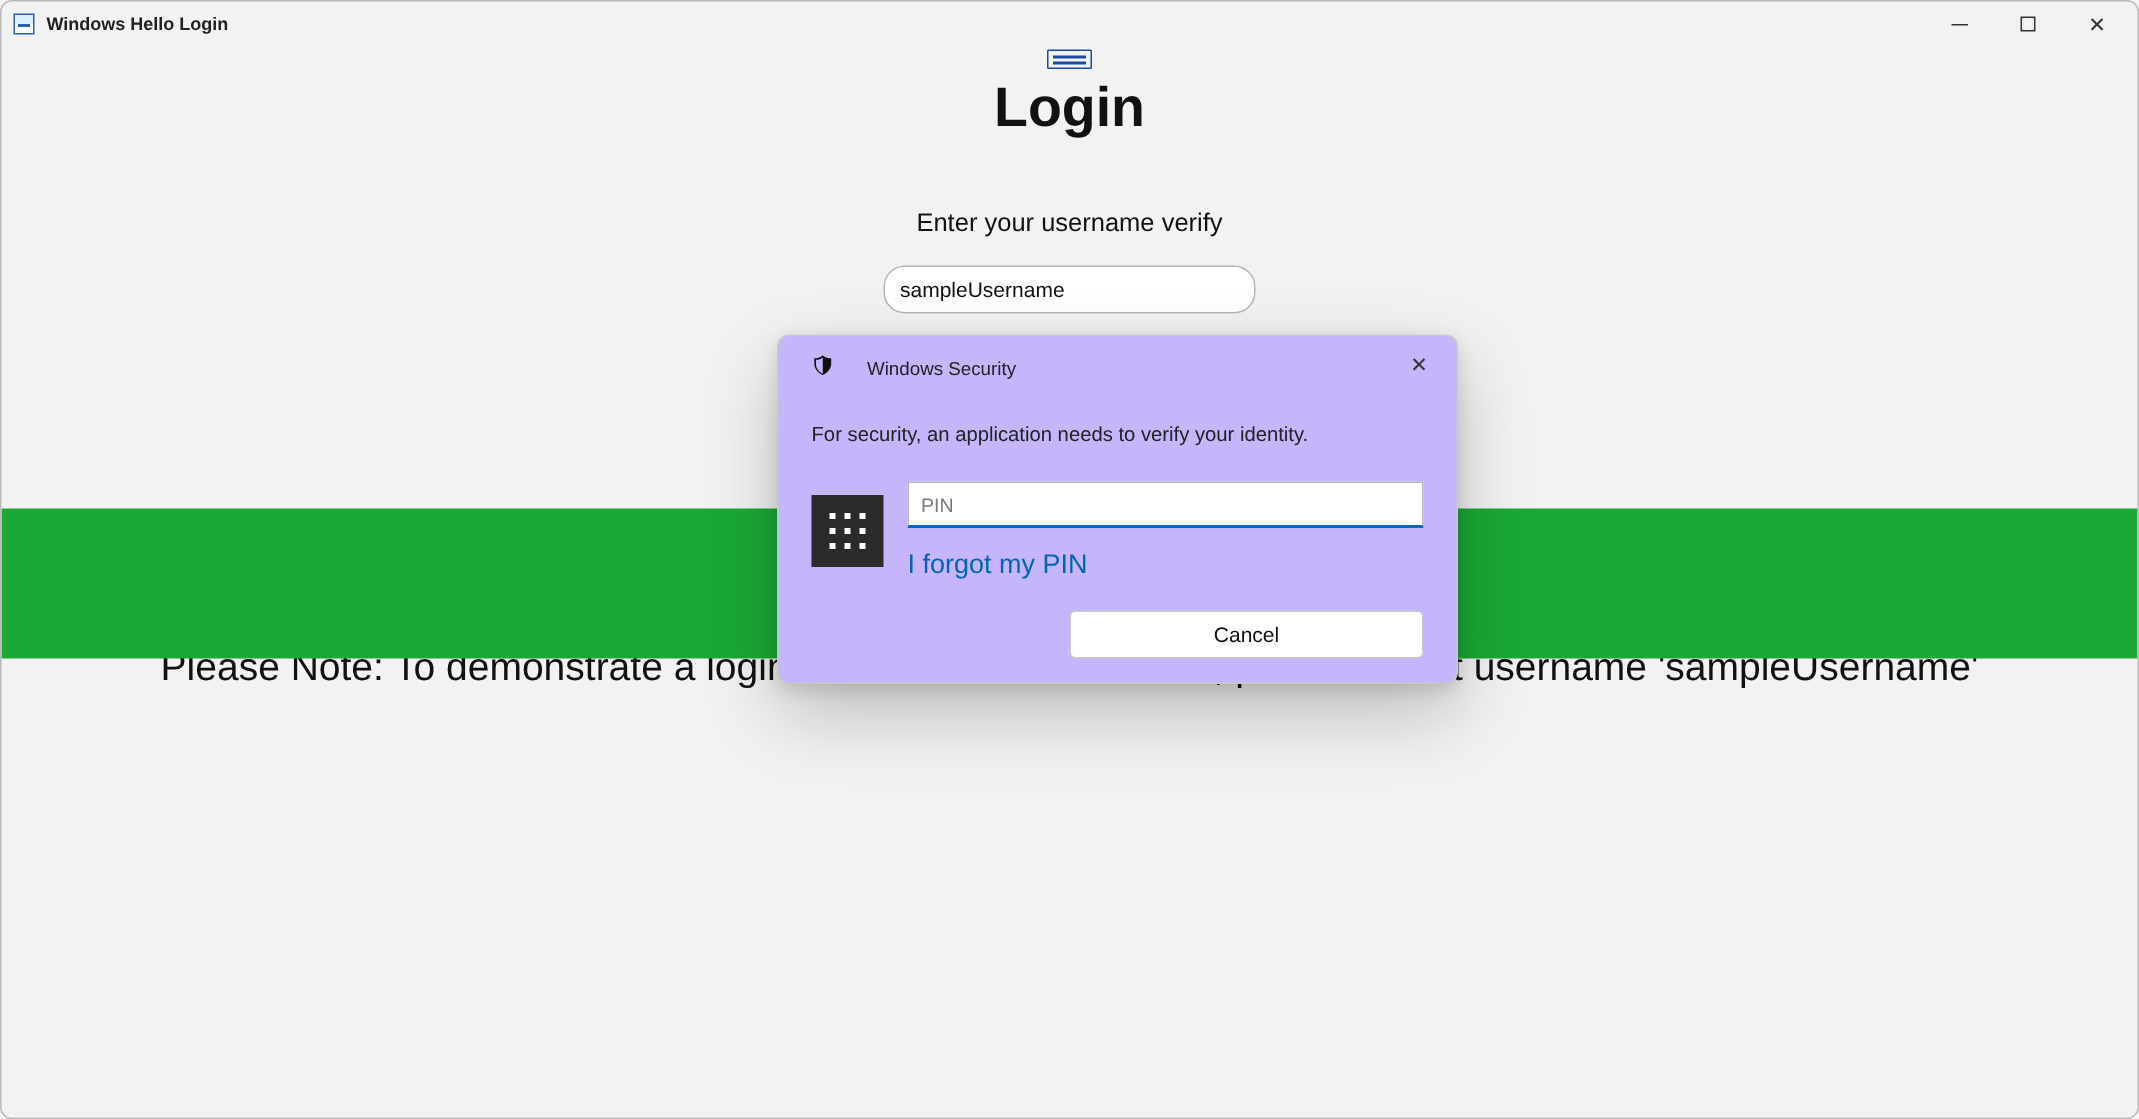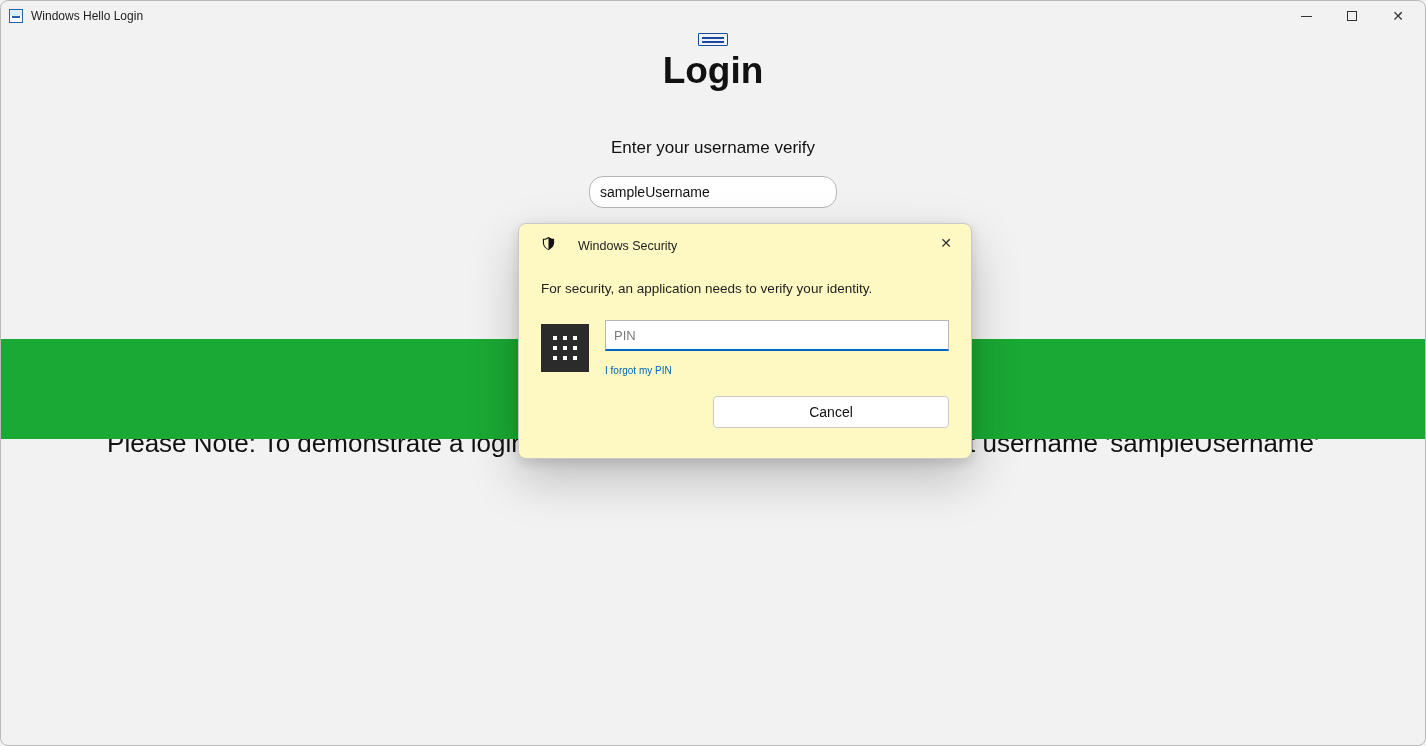--- a/index.html
+++ b/index.html
@@ -13,21 +13,21 @@
     border-radius: 8px;
     background: #f2f2f2;
     display: flex; flex-direction: column;
   }
   .titlebar {
     height: 30px;
     display: flex; align-items: center; justify-content: space-between;
     padding: 0 4px 0 8px;
     font-size: 12px; color: #222;
   }
-  .titlebar-left { display: flex; align-items: center; gap: 8px; }
+  .titlebar-left { display: flex; align-items: center; gap: 8px; font-weight: bold; }
   .app-icon {
     width: 14px; height: 14px;
     border: 1px solid #2b5fa8;
     position: relative;
     background: linear-gradient(180deg,#dcefff 50%,#fff 50%);
   }
   .app-icon::after{
     content:""; position:absolute; left:2px; right:2px; top:6px; height:2px; background:#2b5fa8;
   }
   .win-controls { display: flex; }
@@ -93,25 +93,25 @@
     font-size: 26px;
     color:#111;
     margin-top: 220px;
   }
 
   
   .modal {
     position: absolute;
     left: 517px; top: 192px;
     width: 454px;
-    background: #fef9c3;
+    background: #c4b5fd;
     border: 1px solid #c9c9c9;
     border-radius: 8px;
     box-shadow: 0 20px 50px rgba(0,0,0,.22), 0 4px 12px rgba(0,0,0,.12);
-    padding-bottom: 30px;
+    padding-bottom: 16px;
   }
   .modal-header {
     display:flex; align-items:center;
     padding: 12px 14px 0 22px;
     position: relative;
   }
   .shield-icon svg { width: 15px; height: 15px; }
   .modal-appname {
     font-size: 12.5px; color:#222; margin-left: 22px;
   }
@@ -147,21 +147,21 @@
     height: 31px;
     border: 1px solid #b5b5b5;
     border-bottom: 2px solid #0067c0;
     font-size: 13px;
     padding: 0 8px;
     outline: none;
     color:#111;
   }
   .pin-input::placeholder{ color:#7a7a7a; }
   .link {
-    color:#0066b4; font-size: 10px; margin-top: 14px;
+    color:#0066b4; font-size: 18px; margin-top: 14px;
   }
   .more { margin: 36px 0 0 14px; color:#0066b4; font-size:14px; padding-left:22px;}
   .cancel {
     display:block;
     margin: 20px 22px 0 auto;
     width: 236px; height: 32px;
     border: 1px solid #c9c9c9;
     border-radius: 4px;
     background:#fff;
     font-size: 14px; color:#111;

